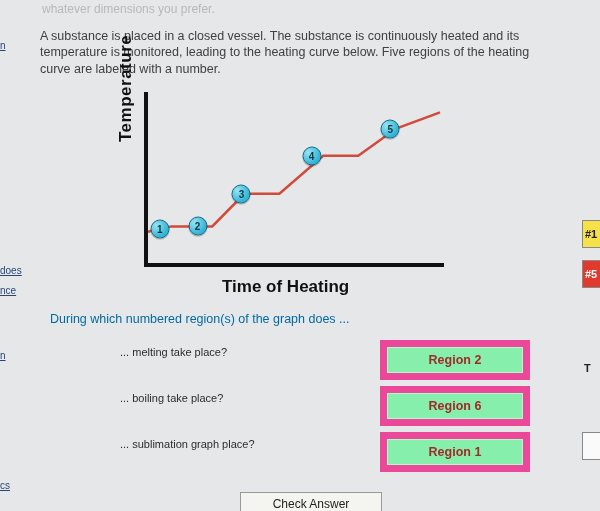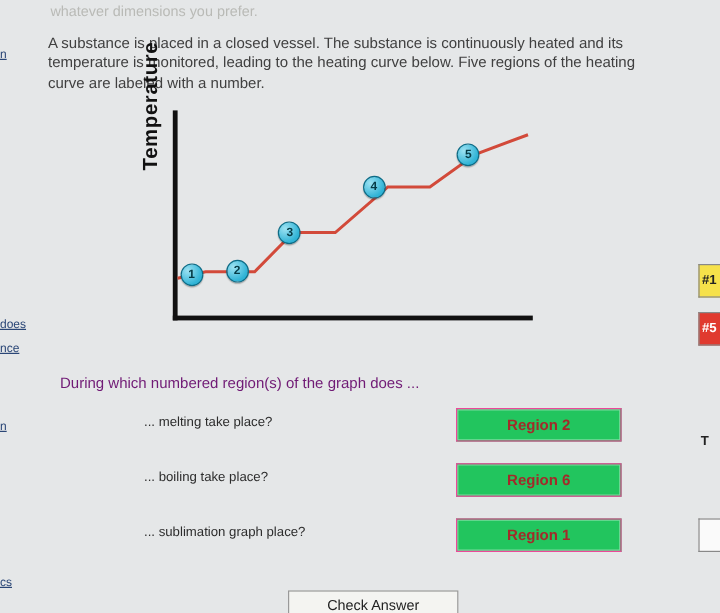--- a/index.html
+++ b/index.html
@@ -120,35 +120,35 @@
     font-weight: bold;
     color: #063b46;
     transform: translate(-50%, -50%);
   }
   
   .subq {
     position: absolute;
     left: 50px;
     top: 312px;
     font-size: 12.5px;
-    color: #701a75;
+    color: #0369a1;
   }
   .row {
     position: absolute;
     left: 120px;
     font-size: 11px;
     color: #2c2c2c;
   }
   .ansbox {
     position: absolute;
     left: 380px;
     width: 136px;
     height: 26px;
-    border: 1px solid #ec4899;
-    background: #22c55e;
+    border: 7px solid #ec4899;
+    background: #86efac;
     display: flex;
     align-items: center;
     justify-content: center;
     font-size: 12.5px;
     font-weight: bold;
     color: #a32a2a;
     box-shadow: inset 0 0 0 1px rgba(255,255,255,0.4);
   }
   .checkbtn {
     position: absolute;
@@ -195,20 +195,21 @@
   <span style="top:235px">does</span>
   <span style="top:255px">nce</span>
   <span style="top:320px">n</span>
   <span style="top:450px">cs</span>
 </div>
 
 <div class="question">A substance is placed in a closed vessel. The substance is continuously heated and its temperature is monitored, leading to the heating curve below. Five regions of the heating curve are labeled with a number.</div>
 
 <div class="chart">
   <div class="y-axis-label">Temperature</div>
+  <div class="x-axis-label">Time of Heating</div>
   <div class="axes">
     <div class="vline"></div>
     <div class="hline"></div>
   </div>
   <div class="plot">
     <svg width="300" height="171">
       <polyline id="curve-poly" fill="none" stroke="#d24a3a" stroke-width="2.5" points="4,139.83333333333334 27.36,134.4 68.24000000000001,134.4 100.35999999999999,101.80000000000001 135.4,101.80000000000001 179.2,63.766666666666666 214.23999999999998,63.766666666666666 252.2,36.60000000000002 296,20.299999999999983"></polyline>
     </svg>
   <div class="marker" style="left: 15.68px; top: 137.117px;">1</div>
       <div class="marker" style="left: 53.64px; top: 134.4px;">2</div>

